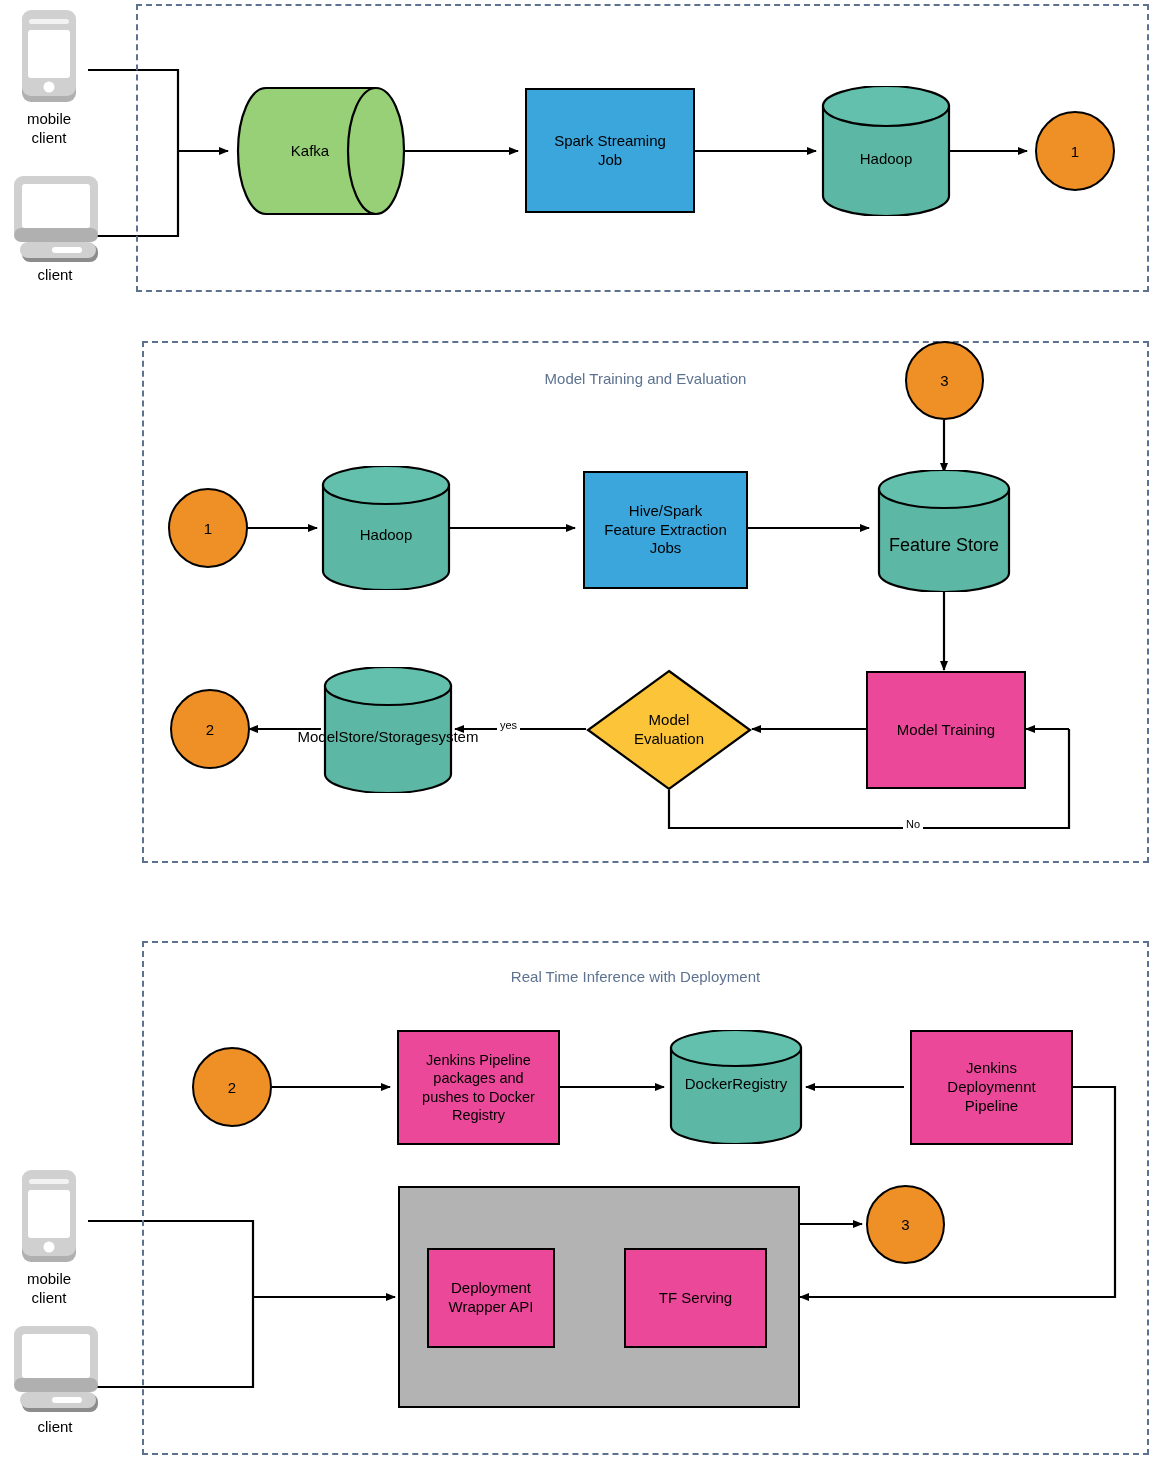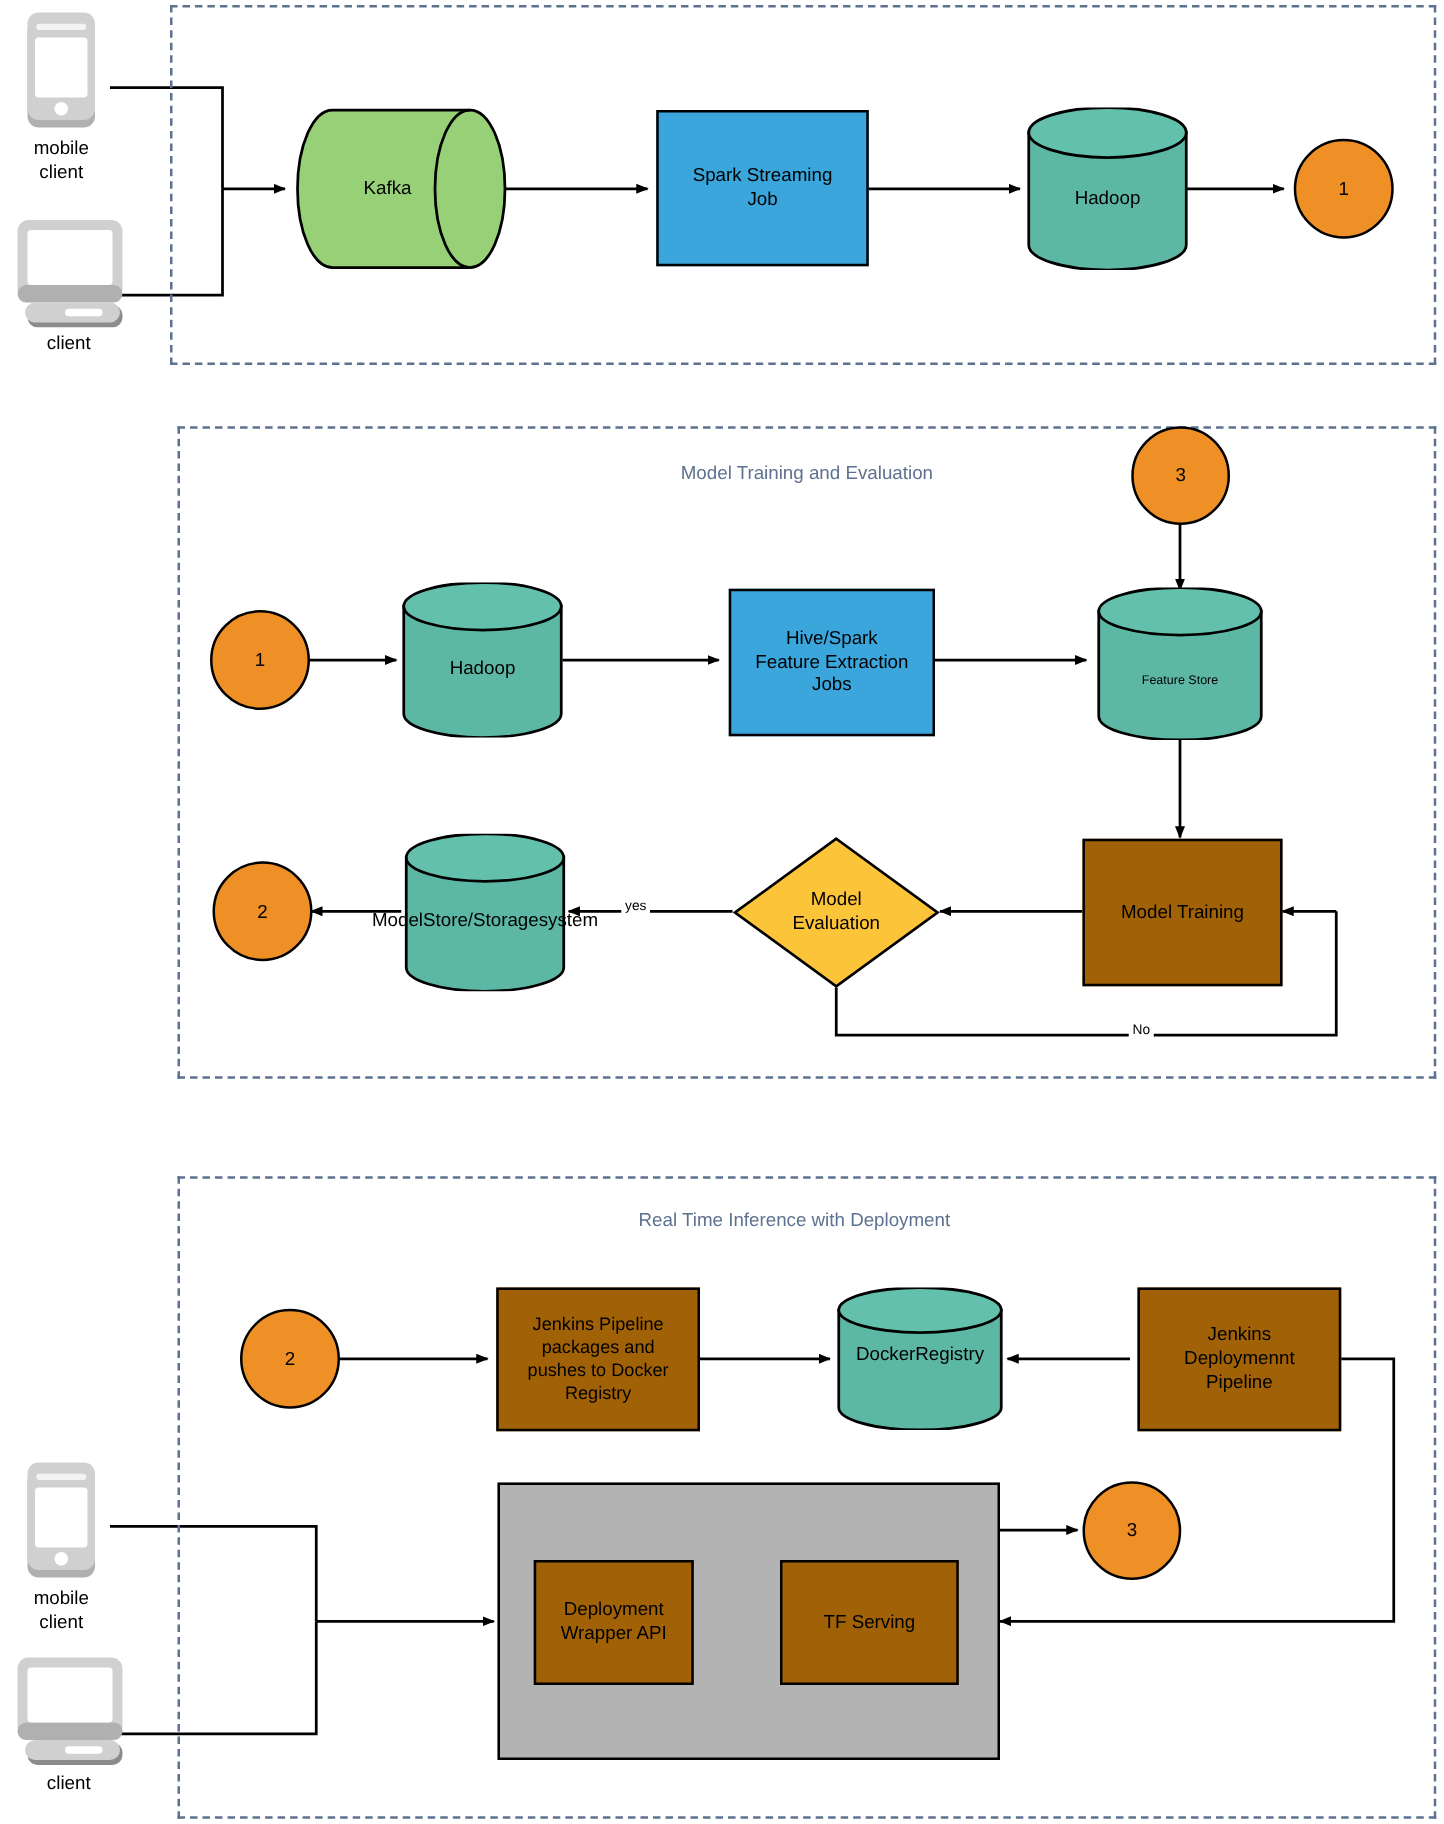--- a/index.html
+++ b/index.html
@@ -12,21 +12,21 @@
   .group-title{
     position:absolute;color:#5d7290;font-size:15px;white-space:nowrap;
     text-align:center;
   }
 
   
   .box{
     border:2px solid #000;display:flex;align-items:center;justify-content:center;
     text-align:center;font-size:15px;color:#000;line-height:1.25;padding:4px;
   }
-  .box.green{background:#a16207;}
+  .box.green{background:#ec4899;}
   .box.blue{background:#3aa6dc;}
   .box.grey{background:#b3b3b3;}
 
   .diamond{display:flex;align-items:center;justify-content:center;}
   .diamond svg{position:absolute;left:0;top:0;}
   .diamond .dlabel{position:relative;z-index:2;text-align:center;font-size:15px;line-height:1.25;color:#000;}
 
   .circle{
     border:2px solid #000;border-radius:50%;background:#ef9027;
     display:flex;align-items:center;justify-content:center;font-size:15px;color:#000;
@@ -188,21 +188,21 @@
 
   <div class="abs circle" style="left:905px;top:341px;width:79px;height:79px;">
       <span>3</span>
     </div>
 
   <div class="cyl" style="left:876px;top:470px;width:136px;height:122px;">
     <svg viewBox="0 0 136 122" width="136" height="122">
       <path d="M3,19 V103 A65,19 0 0 0 133,103 V19 Z" fill="#5cb8a5" stroke="#000" stroke-width="2.2"></path>
       <ellipse cx="68" cy="19" rx="65" ry="19" fill="#63c0ad" stroke="#000" stroke-width="2.2"></ellipse>
     </svg>
-    <div class="clabel" style="padding-top:28px;font-size:10px;">Feature Store</div>
+    <div class="clabel" style="padding-top:28px;font-size:18px;">Feature Store</div>
   </div>
 
   <div class="abs box green" style="left:866px;top:671px;width:160px;height:118px;">
       <span>Model Training</span>
     </div>
 
   <div class="abs diamond" style="left:586px;top:669px;width:166px;height:122px;">
     <svg viewBox="0 0 166 122" width="166" height="122">
       <polygon points="83,2 164,61 83,120 2,61" fill="#fcc439" stroke="#000" stroke-width="2.2"></polygon>
     </svg>

